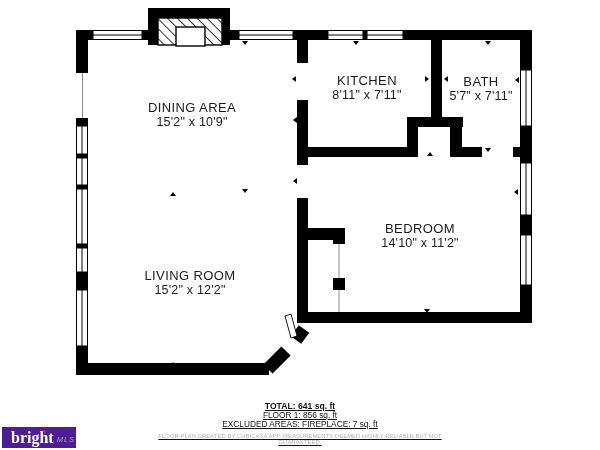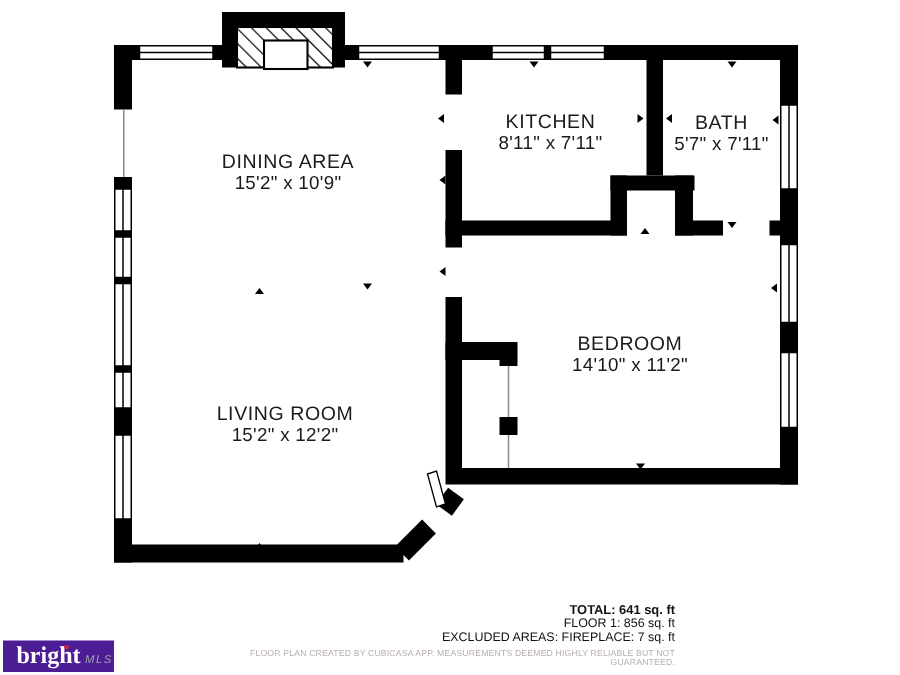--- a/index.html
+++ b/index.html
@@ -1,20 +1,20 @@
 <!DOCTYPE html>
 <html><head>
 <meta charset="utf-8">
 <style>
   html,body{margin:0;padding:0;background:#ffffff;width:600px;height:450px;overflow:hidden;}
   #stage{position:relative;width:600px;height:450px;background:#fff;font-family:"Liberation Sans",sans-serif;}
   svg{position:absolute;left:0;top:0;}
   .room-name{font-family:"Liberation Sans",sans-serif;font-size:13px;letter-spacing:.4px;fill:#1b1b1b;}
   .room-dims{font-family:"Liberation Sans",sans-serif;font-size:12.5px;letter-spacing:.2px;fill:#1b1b1b;}
-  .summary{position:absolute;left:150px;top:402px;width:300px;text-align:right;color:#111;}
+  .summary{position:absolute;left:150px;top:402px;width:300px;text-align:center;color:#111;text-decoration:underline;}
   .summary .total{font-size:8.6px;font-weight:bold;line-height:9px;}
   .summary .line{font-size:8.3px;line-height:8.6px;}
   .summary .disclaimer{margin-top:5px;font-size:5.8px;color:#b9aeae;letter-spacing:.1px;}
   .logo{position:absolute;left:2px;top:427px;width:74px;height:21px;background:#4c1d95;
         display:flex;align-items:center;padding-left:9px;box-sizing:border-box;}
   .logo .brand{font-family:"Liberation Serif",serif;font-weight:600;font-size:16px;color:#ffffff;line-height:1;}
   .logo .dot{position:absolute;left:41px;top:3px;width:3px;height:3px;background:#cf2030;border-radius:50%;}
   .logo .suffix{font-size:7.5px;color:#a4a4a6;letter-spacing:1px;margin-left:3px;position:relative;top:2px;font-style:italic;}
 </style>
 </head>

